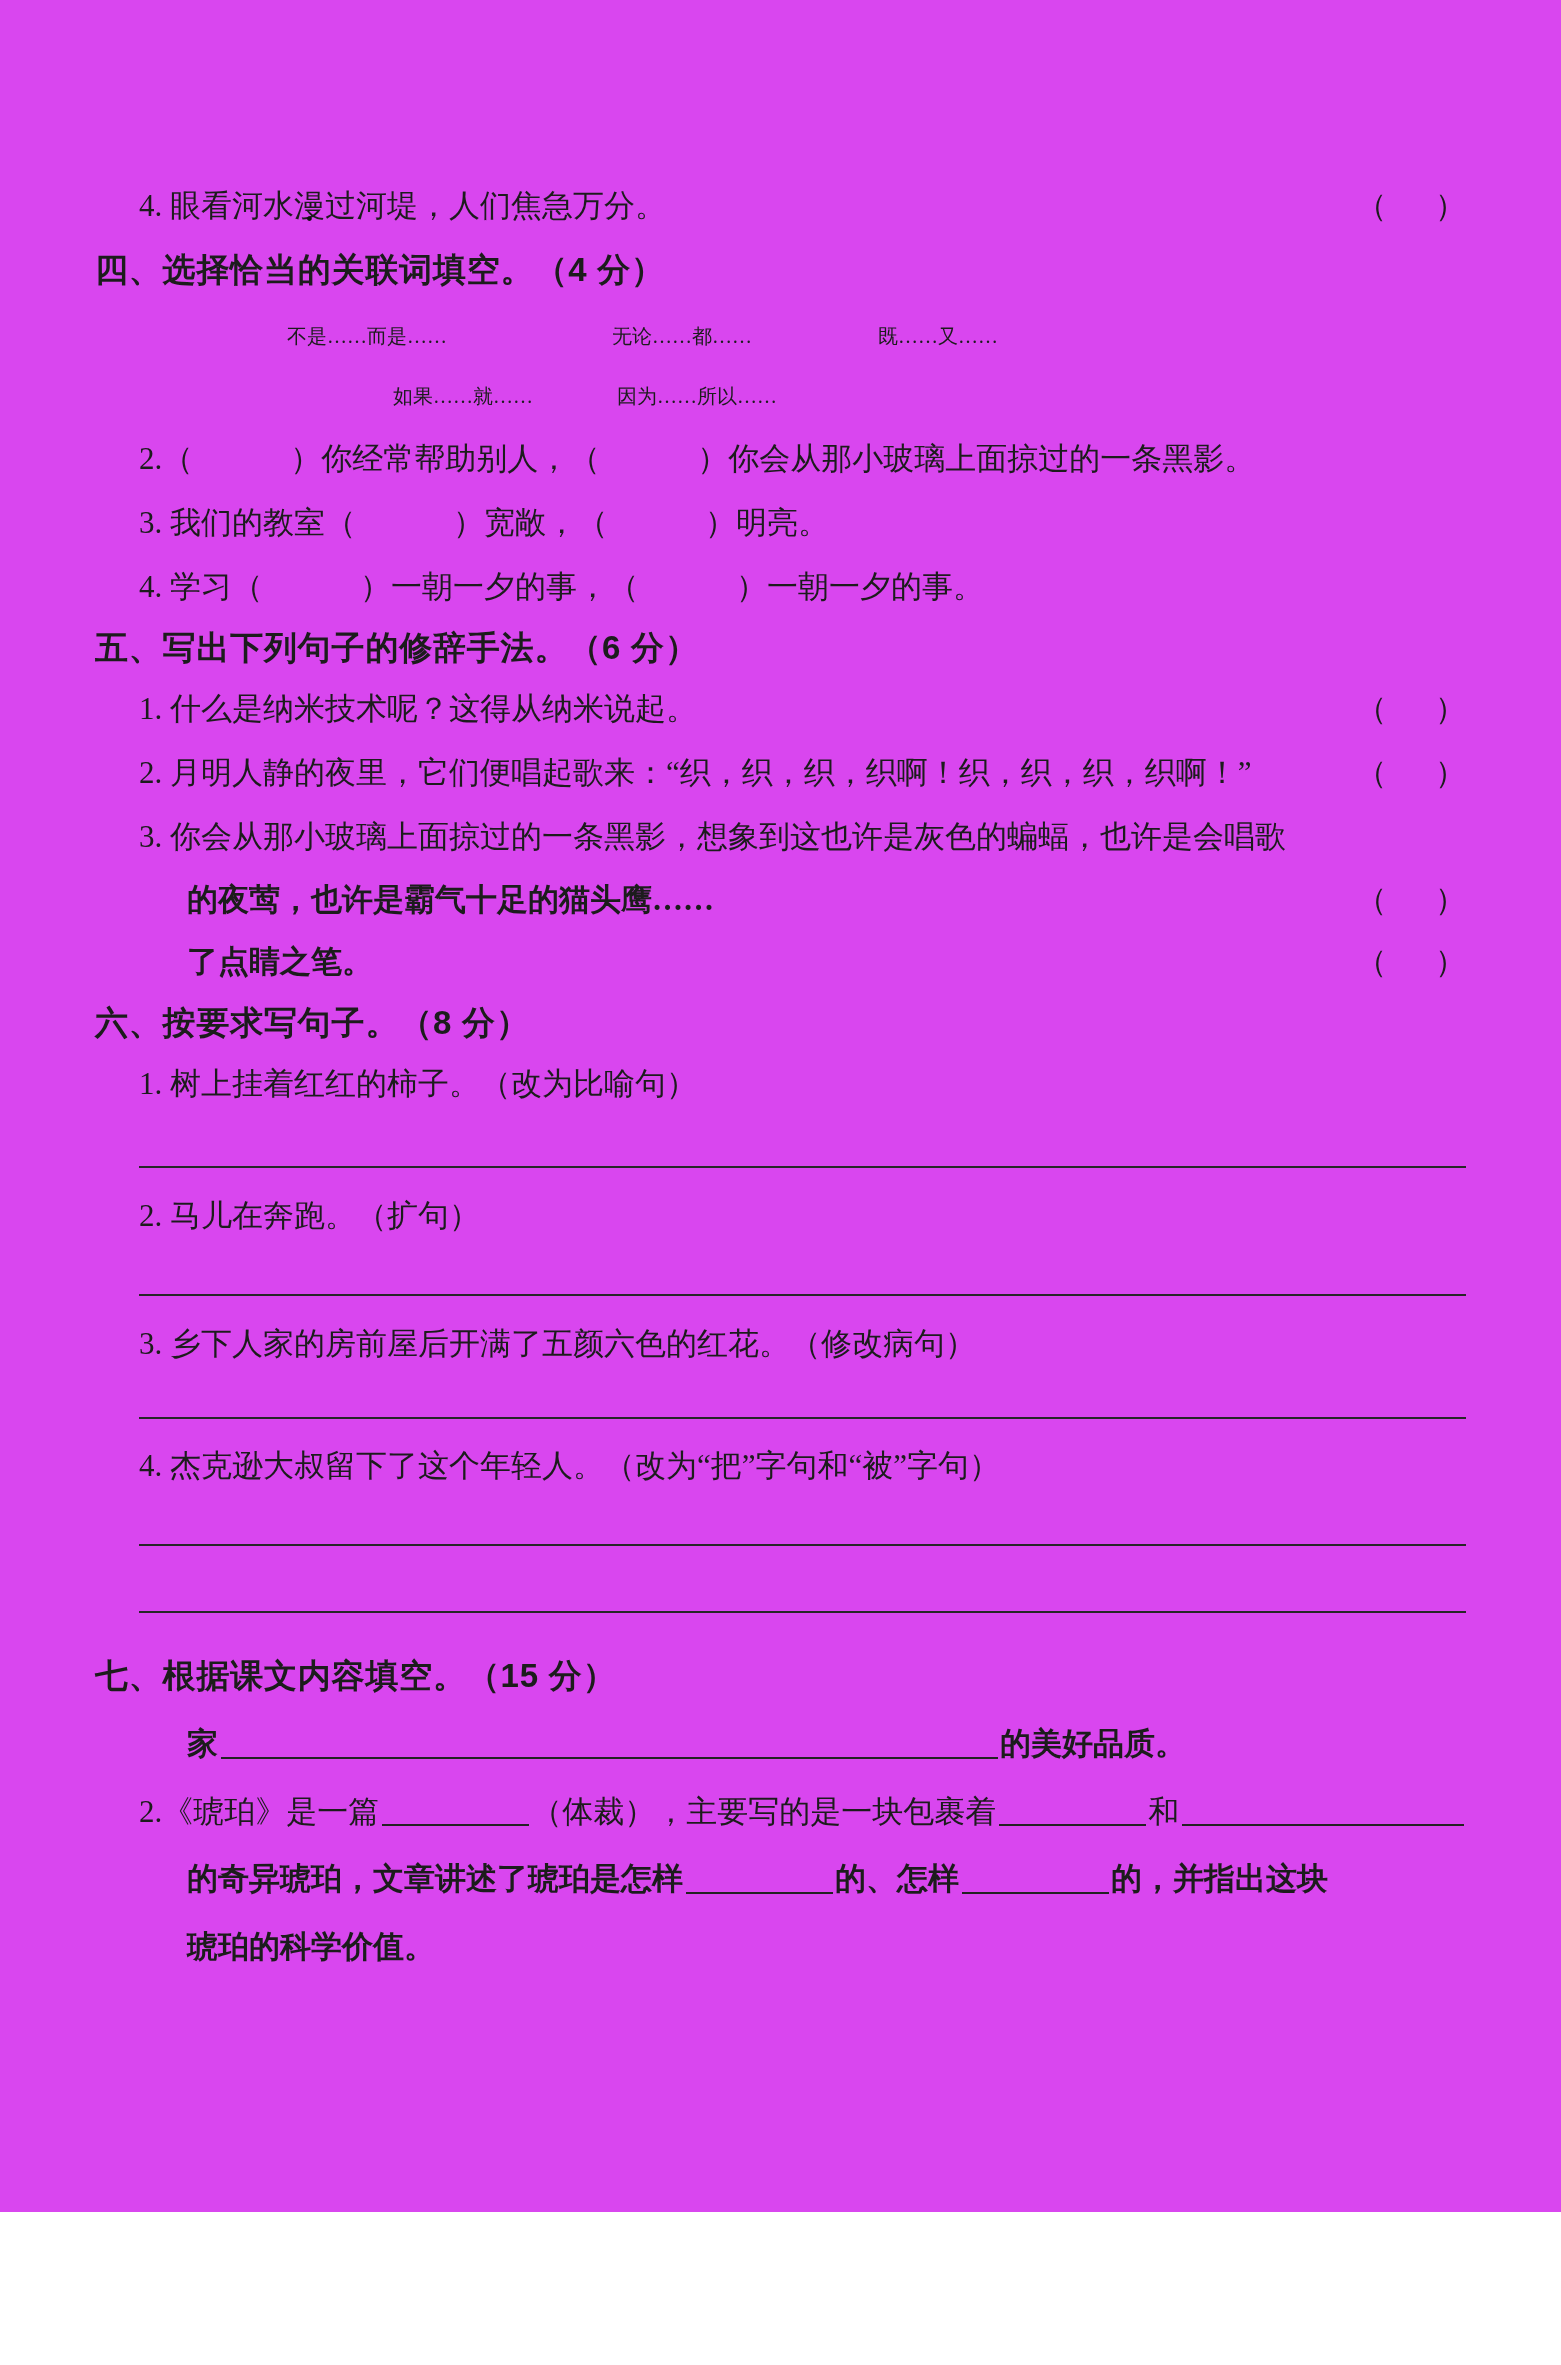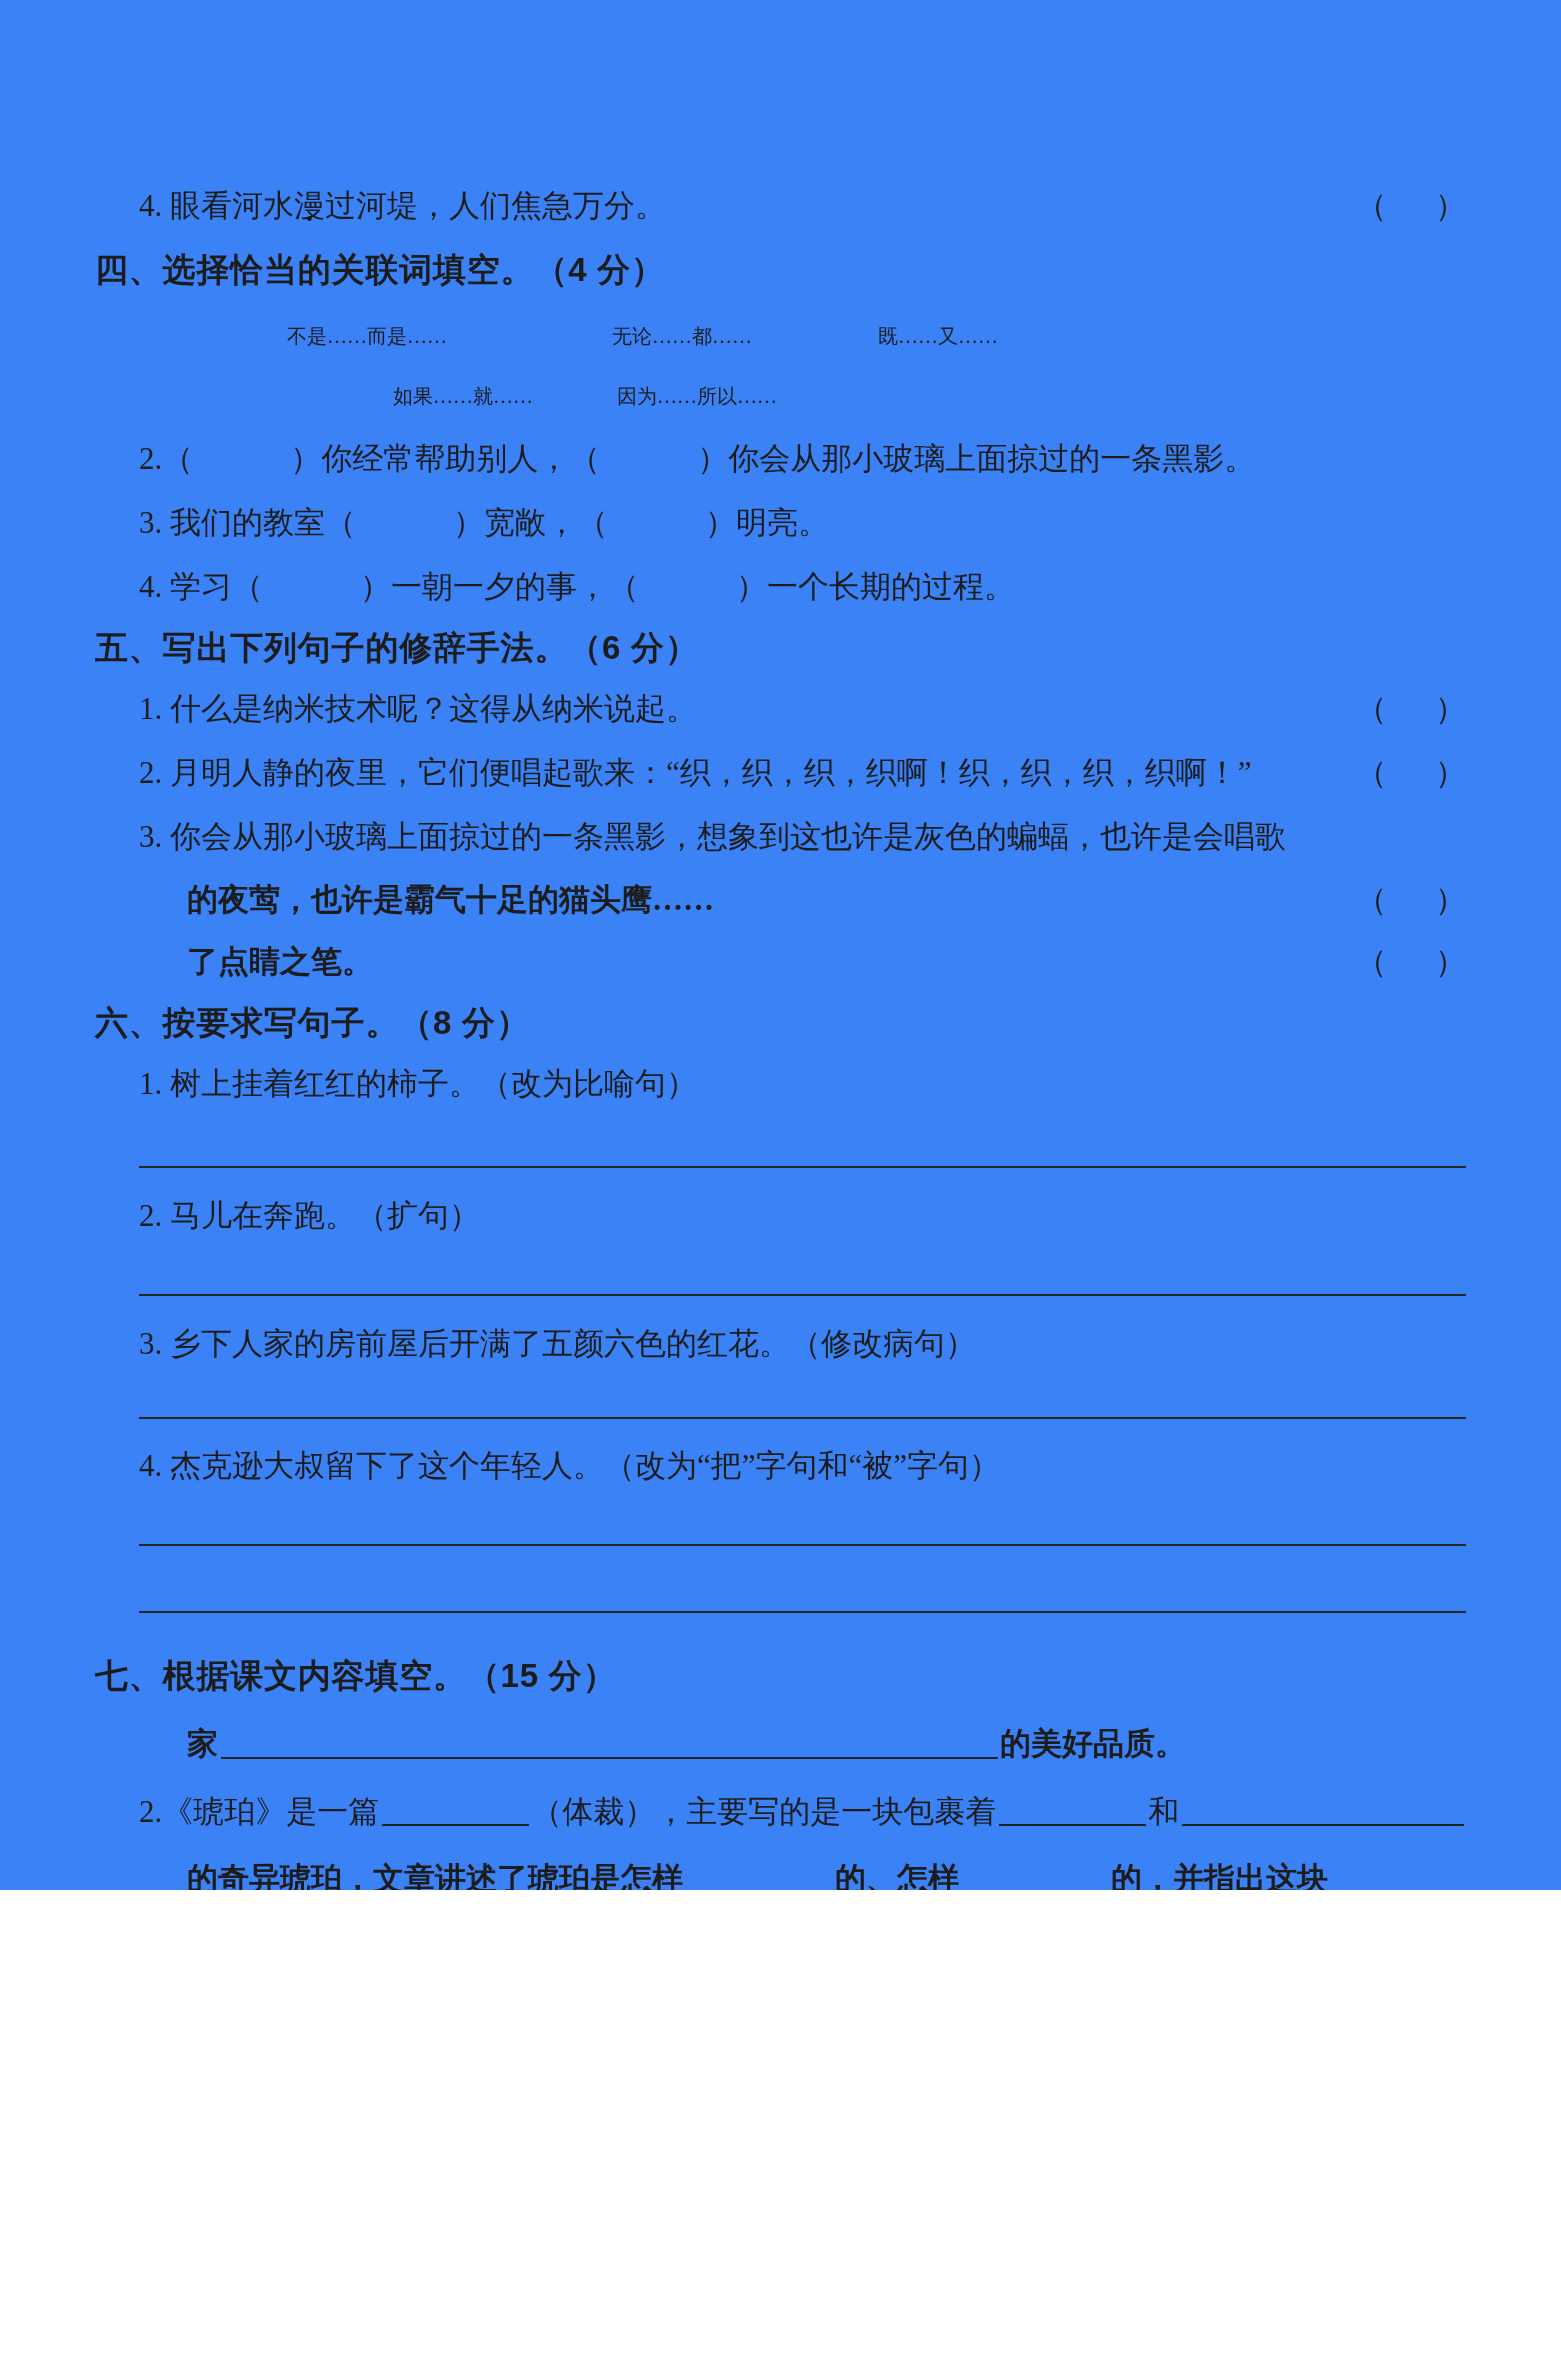--- a/index.html
+++ b/index.html
@@ -3,22 +3,22 @@
 <meta charset="utf-8">
 <style>
   * { margin:0; padding:0; box-sizing:border-box; }
   html,body { background:#ffffff; }
   body {
     width:1561px; height:2366px;
     font-family:"Liberation Serif","DejaVu Serif",serif;
     color:#1c1c1c; font-size:31px;
   }
   .page {
-    position:relative; width:1561px; height:1890px;
-    padding:184px 95px 0 95px; overflow:hidden; background:#3b82f6;
+    position:relative; width:1561px; height:2212px;
+    padding:184px 95px 0 95px; overflow:hidden; background:#d946ef;
   }
   .line { line-height:43px; white-space:nowrap; }
   .row  { display:flex; justify-content:space-between; align-items:flex-end; }
   .indent1 { padding-left:44px; }
   .indent2 { padding-left:92px;font-weight:bold; }
   .heading {
     font-family:"Liberation Sans","DejaVu Sans",sans-serif;
     font-weight:700; font-size:33px; line-height:43px; letter-spacing:0.8px;
     white-space:nowrap;
   }
@@ -61,21 +61,21 @@
     <span class="bk11">不是……而是……</span>
     <span class="bk12">无论……都……</span>
     <span class="bk13">既……又……</span>
   </div>
   <div class="bank-row mt26">
     <span class="bk21">如果……就……</span>
     <span class="bk22">因为……所以……</span>
   </div>
   <div class="line indent1 mt26"><span class="seg">2.（</span><span class="gap" style="width: 97px;"></span><span class="seg">）你经常帮助别人，（</span><span class="gap" style="width: 97px;"></span><span class="seg">）你会从那小玻璃上面掠过的一条黑影。</span></div>
   <div class="line indent1 mt26"><span class="seg">3. 我们的教室（</span><span class="gap" style="width: 97px;"></span><span class="seg">）宽敞，（</span><span class="gap" style="width: 97px;"></span><span class="seg">）明亮。</span></div>
-  <div class="line indent1 mt26"><span class="seg">4. 学习（</span><span class="gap" style="width: 97px;"></span><span class="seg">）一朝一夕的事，（</span><span class="gap" style="width: 97px;"></span><span class="seg">）一个长期的过程。</span></div>
+  <div class="line indent1 mt26"><span class="seg">4. 学习（</span><span class="gap" style="width: 97px;"></span><span class="seg">）一朝一夕的事，（</span><span class="gap" style="width: 97px;"></span><span class="seg">）一朝一夕的事。</span></div>
 
   <div class="heading mt22">五、写出下列句子的修辞手法。（6 分）</div>
   <div class="row mt22">
     <div class="line indent1">1. 什么是纳米技术呢？这得从纳米说起。</div>
     <div class="paren"><span class="seg">（</span><span class="gap" style="width: 48px;"></span><span class="seg">）</span></div>
   </div>
   <div class="row mt26">
     <div class="line indent1">2. 月明人静的夜里，它们便唱起歌来：“织，织，织，织啊！织，织，织，织啊！”</div>
     <div class="paren"><span class="seg">（</span><span class="gap" style="width: 48px;"></span><span class="seg">）</span></div>
   </div>

